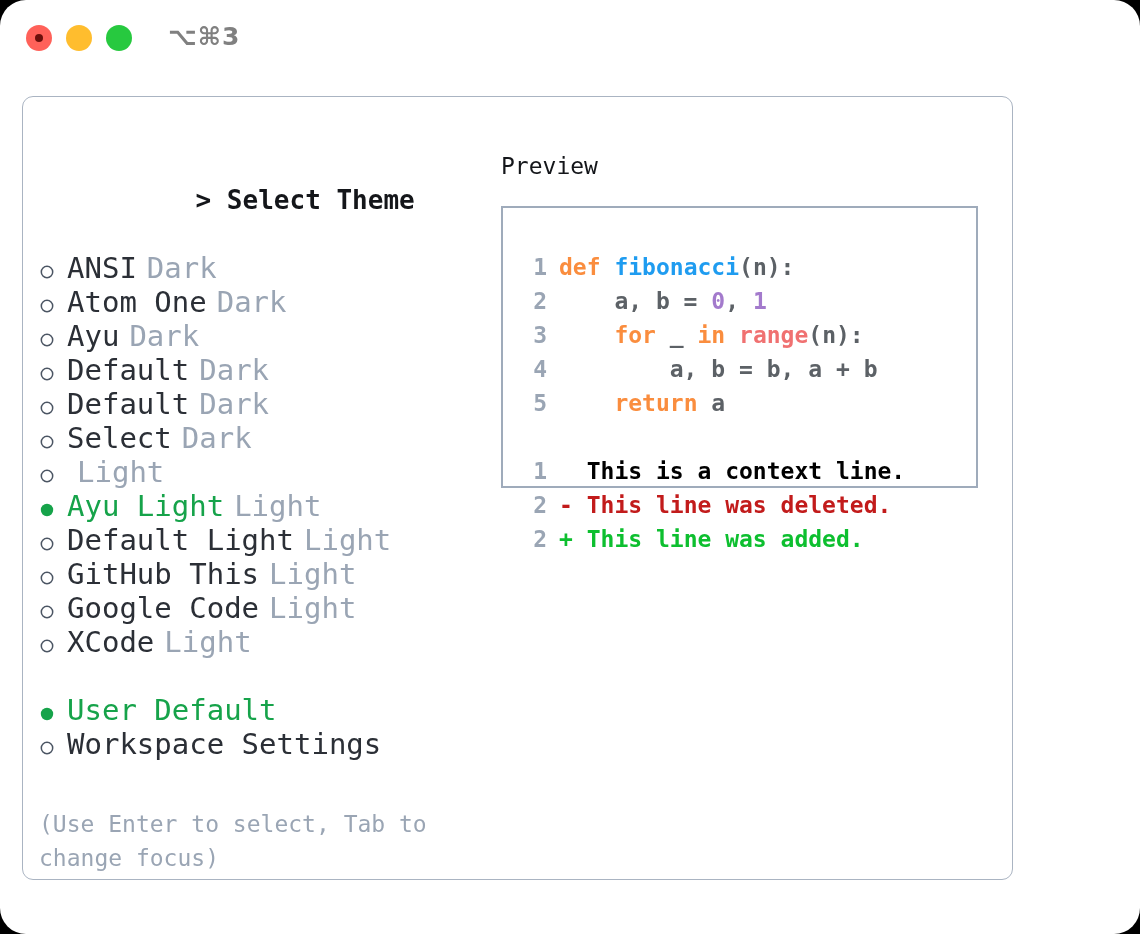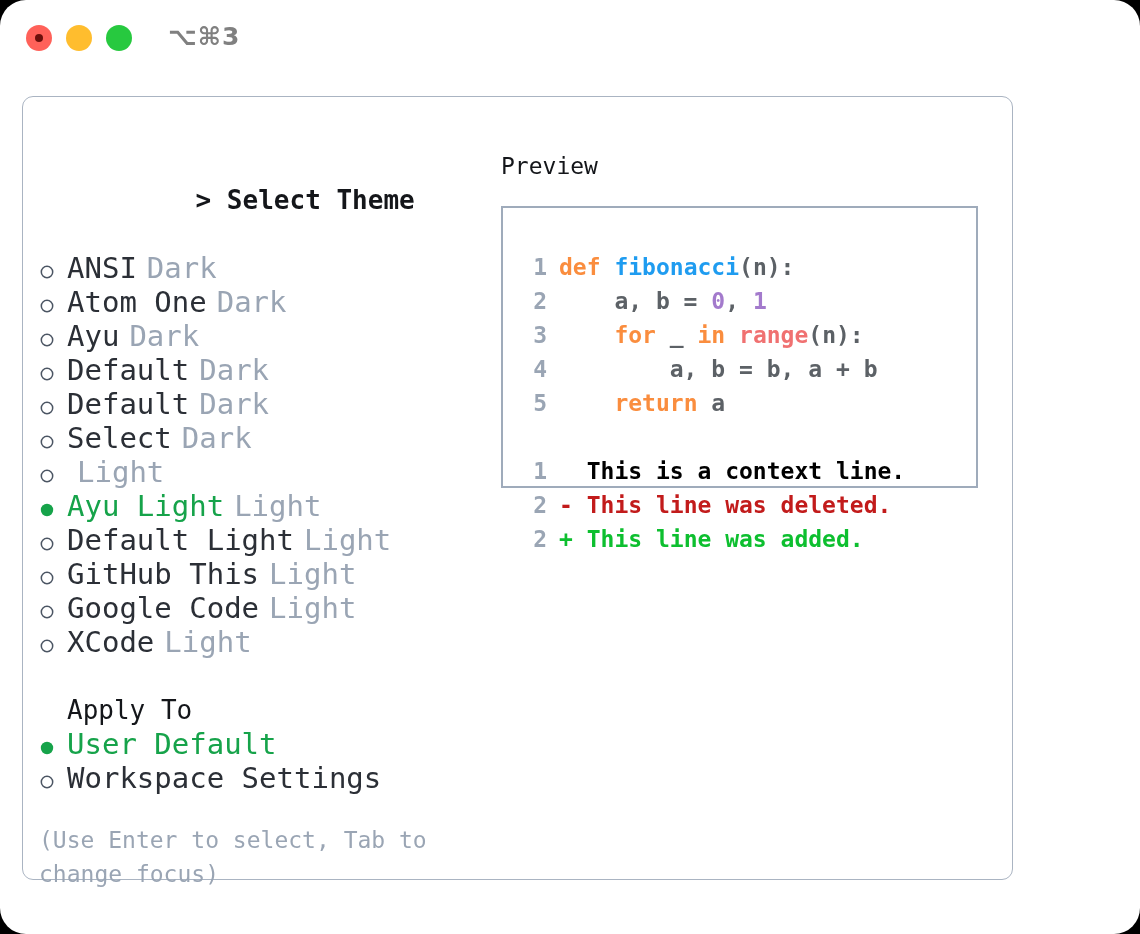--- a/index.html
+++ b/index.html
@@ -125,21 +125,21 @@
   .opt-label { color: #2b2f36; }
   .opt-row.selected .opt-label { color: #16a34a; }
   .opt-suffix {
     color: #9aa5b4;
     padding-left: 10px;
   }
 
   .group-gap { height: 34px; }
 
   .hint {
-    margin-top: 28px;
+    margin-top: 46px;
     font-family: "DejaVu Sans Mono", monospace;
     font-size: 23px;
     line-height: 34px;
     color: #9aa5b4;
     width: 400px;
   }
 
   
   .right-col {
     position: absolute;
@@ -248,21 +248,20 @@
             <div class="opt-row"><span class="bullet"><svg width="16" height="16" viewBox="0 0 16 16">
                   <circle cx="8" cy="8" r="5.7" fill="none" stroke="#4b5563" stroke-width="1.5"></circle>
                 </svg></span><span class="opt-label">Google Code</span><span class="opt-suffix">Light</span></div>
             <div class="opt-row"><span class="bullet"><svg width="16" height="16" viewBox="0 0 16 16">
                   <circle cx="8" cy="8" r="5.7" fill="none" stroke="#4b5563" stroke-width="1.5"></circle>
                 </svg></span><span class="opt-label">XCode</span><span class="opt-suffix">Light</span></div>
           </div>
 
         <div class="group-gap"></div>
 
-        <div class="section-header plain">Apply To</div>
 
         <div id="apply-to-list">
             <div class="opt-row selected"><span class="bullet"><svg width="16" height="16" viewBox="0 0 16 16">
                   <circle cx="8" cy="8" r="6.2" fill="#16a34a"></circle>
                 </svg></span><span class="opt-label">User Default</span></div>
             <div class="opt-row"><span class="bullet"><svg width="16" height="16" viewBox="0 0 16 16">
                   <circle cx="8" cy="8" r="5.7" fill="none" stroke="#4b5563" stroke-width="1.5"></circle>
                 </svg></span><span class="opt-label">Workspace Settings</span></div>
           </div>
 

